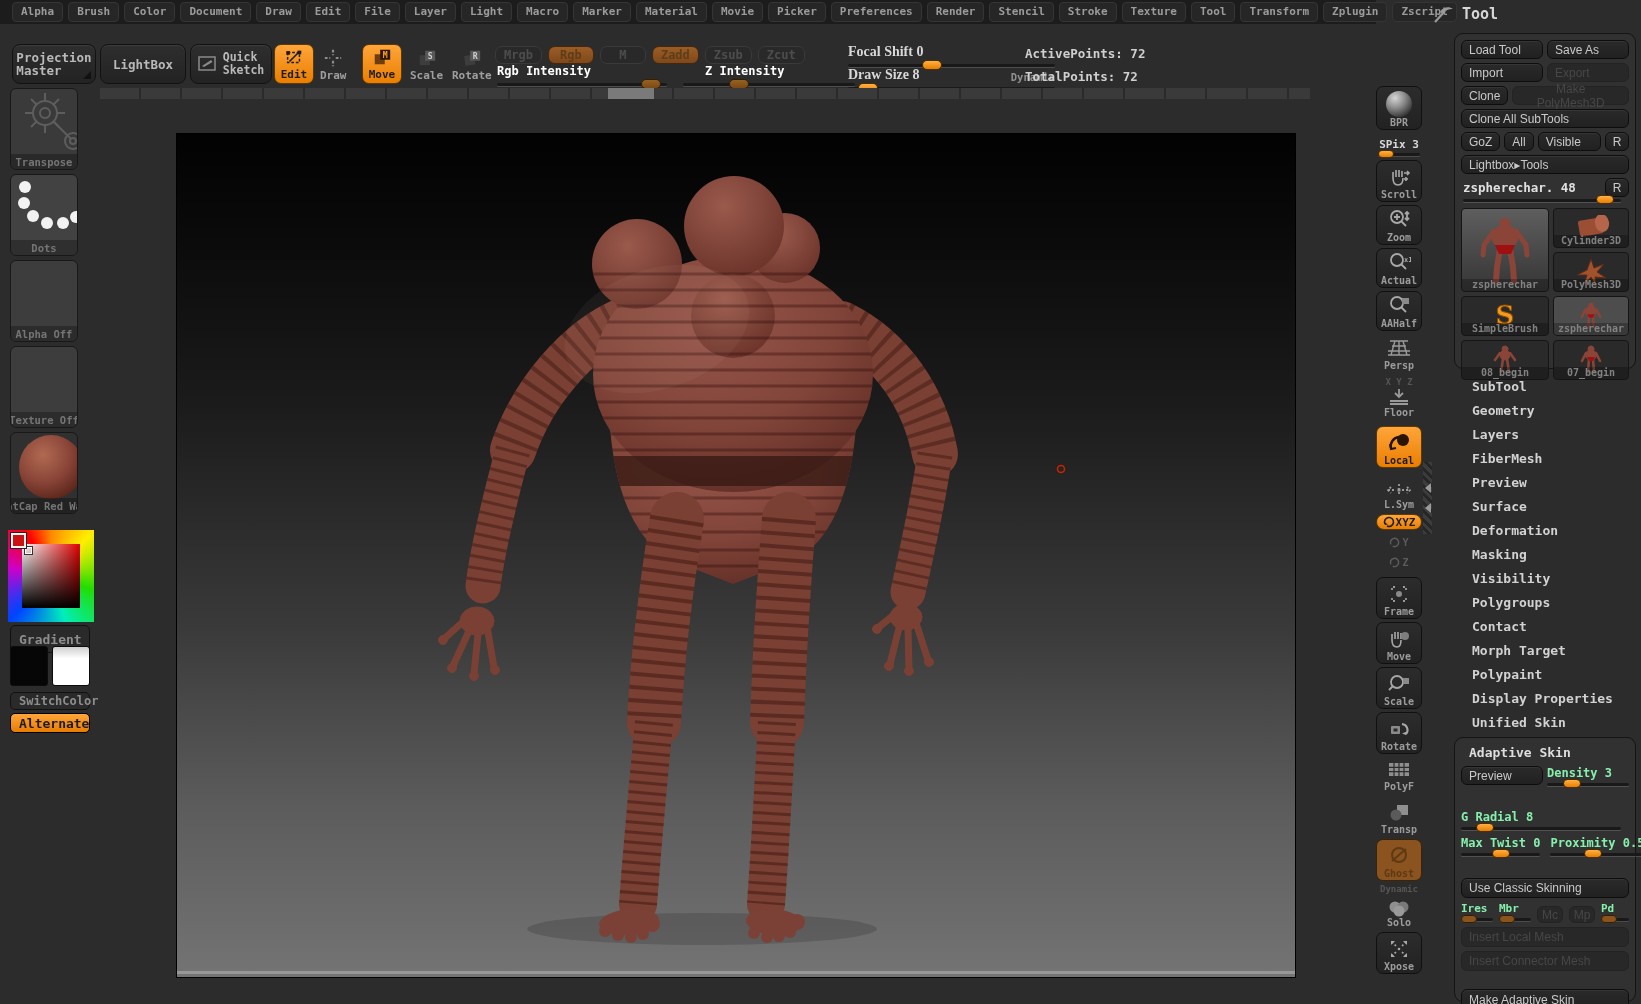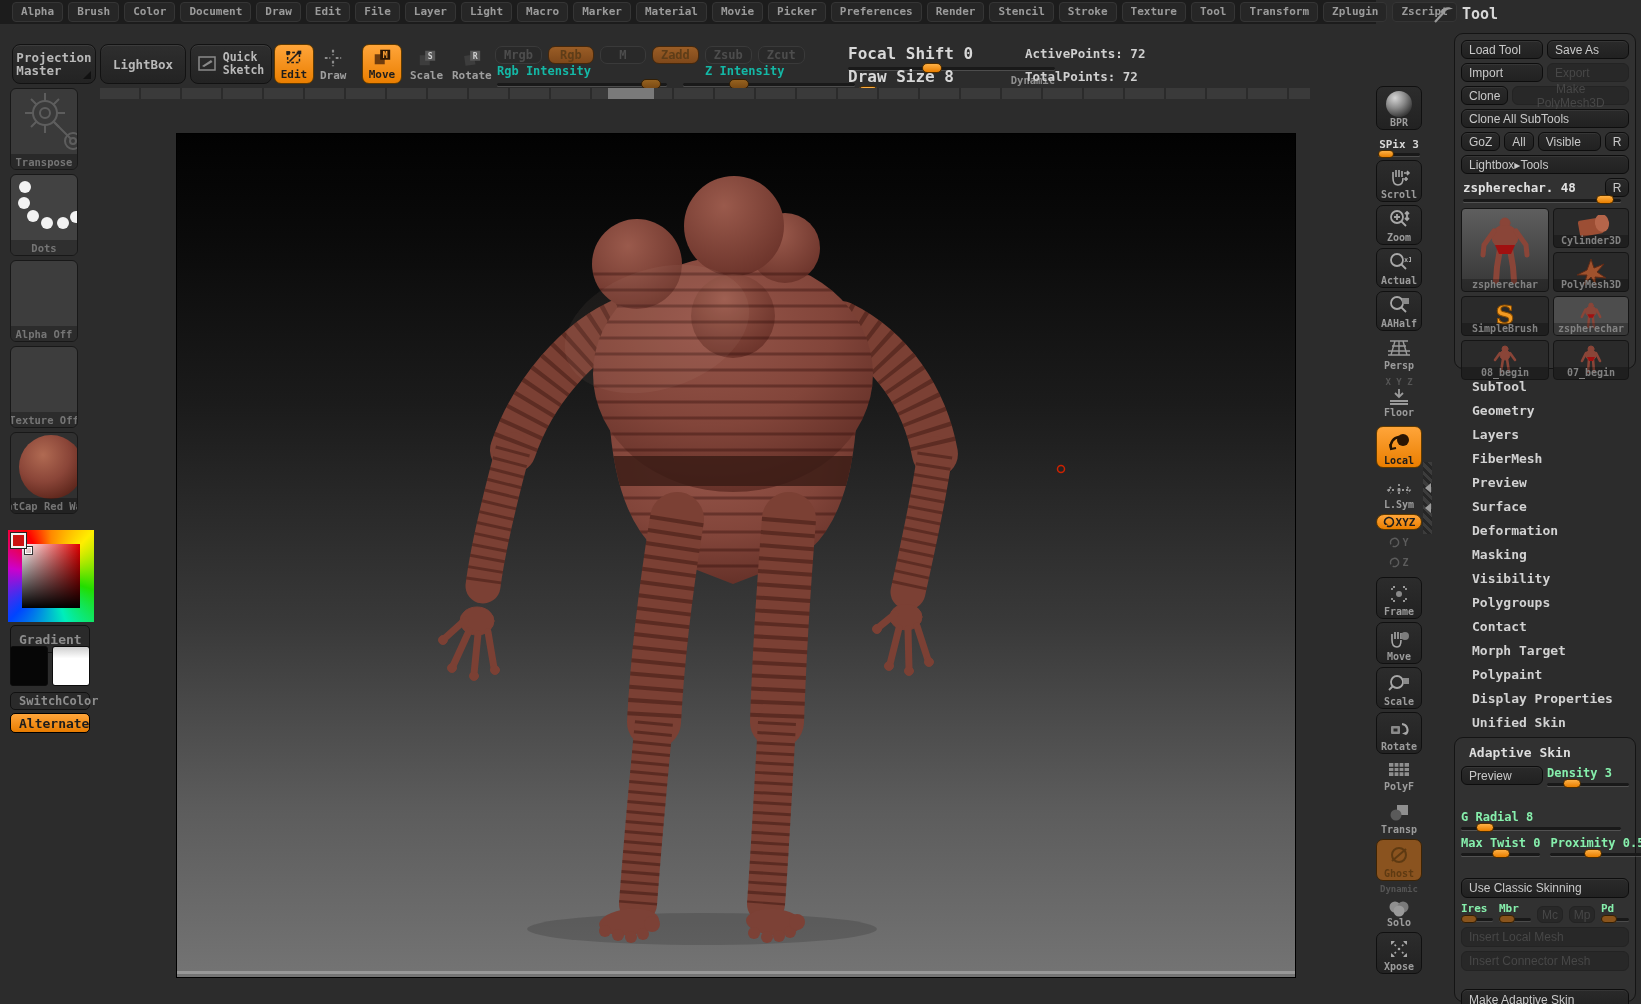--- a/index.html
+++ b/index.html
@@ -25,26 +25,26 @@
   .bigbtn .two{text-align:left;line-height:13px;}
   .fold{position:absolute;right:4px;bottom:4px;width:0;height:0;border-left:8px solid transparent;border-bottom:8px solid #111;}
   .toolbtn{position:absolute;display:flex;flex-direction:column;align-items:center;gap:1px;
            font-size:11px;color:#9f9f9f;}
   .toolbtn.on{background:linear-gradient(#ffa53a,#ea7e00);border:1px solid #5f3a00;border-radius:7px;
               color:#1d1d1d;padding:2px 4px;}
   .mode{height:18px;border-radius:7px;border:1px solid #3a3a3a;background:#292929;color:#4d4d4d;
         font-size:12px;display:flex;align-items:center;justify-content:center;padding:0 8px;min-width:46px;}
   .mode.brown{background:linear-gradient(#9a5d26,#7f481a);border-color:#45280c;color:#5e3d18;}
   .modes{position:absolute;left:495px;top:4px;display:flex;gap:6px;}
-  .slab12{font-size:16px;}
+  .slab12{font-size:14px;font-family:Liberation Serif, serif;}
   .trk{position:relative;height:3px;background:#191919;border-radius:2px;box-shadow:0 1px 0 rgba(255,255,255,.16);}
   .hdl{position:absolute;top:-4px;width:20px;height:10px;border-radius:5px;
        background:linear-gradient(#ffb145,#e87e00);border:1px solid #4f2e00;}
   .hdl.brownh{background:linear-gradient(#96621f,#7a4a14);border-color:#331f05;}
-  .dlab{color:#14b8a6;}  .alab{color:#d8d8d8;}
+  .dlab{color:#ffffff;}  .alab{color:#d8d8d8;}
   .pts{font-size:12.5px;color:#cfcfcf;}
   
   .hscroll{position:absolute;left:100px;top:88px;width:1210px;height:11px;background:#3a3a3a;
            background-image:repeating-linear-gradient(90deg,transparent 0 39px,#2b2b2b 39px 41px);}
   .hscroll .hsh{position:absolute;left:508px;top:0;width:46px;height:11px;background:#7a7a7a;}
   
   .tile{position:absolute;left:10px;width:68px;height:82px;background:#3a3a3a;border:1px solid #181818;
         border-radius:6px;overflow:hidden;}
   .tile .tlab{position:absolute;left:0;right:0;bottom:0;height:15px;background:rgba(0,0,0,.28);
         color:#757575;font-size:10.5px;display:flex;align-items:center;justify-content:center;white-space:nowrap;}

